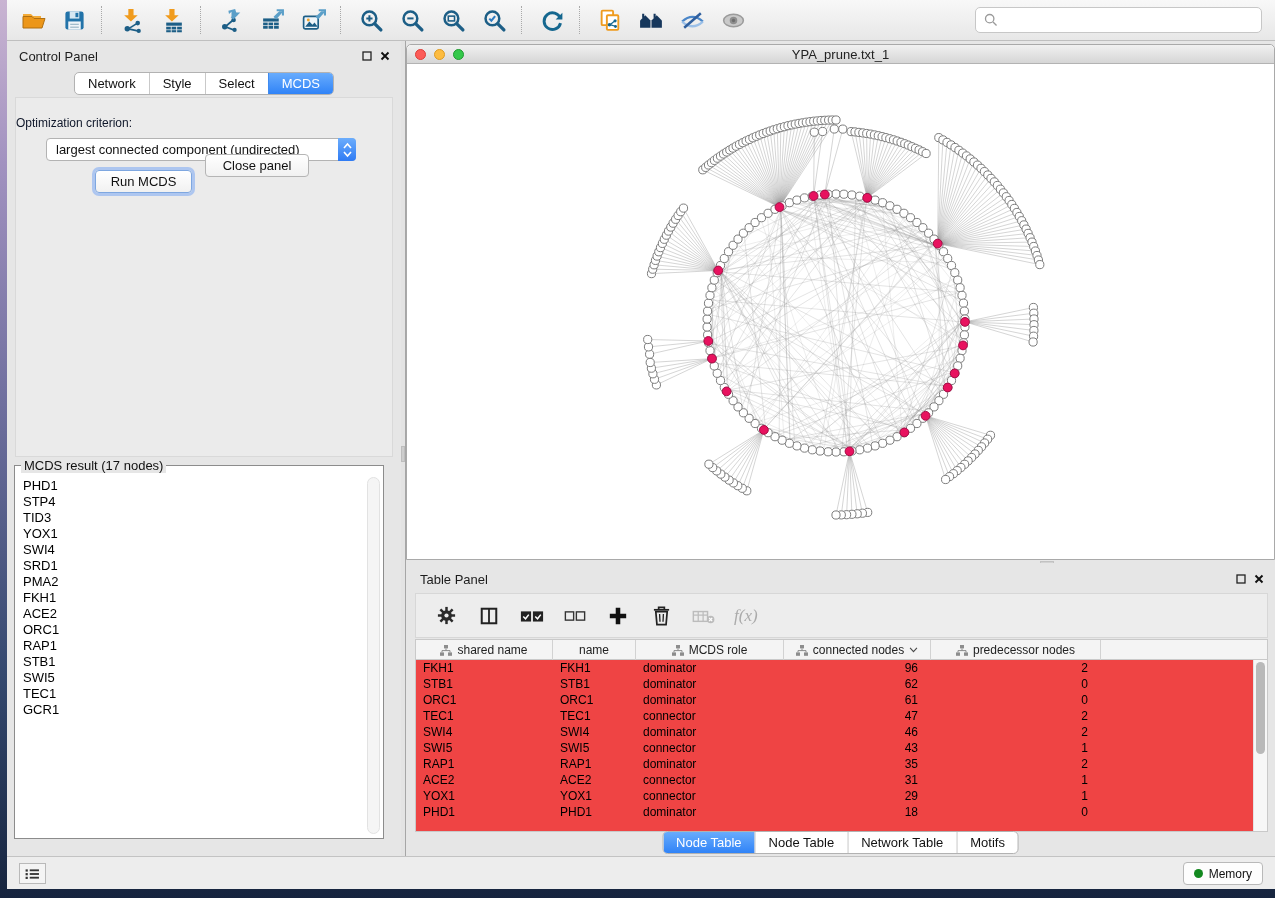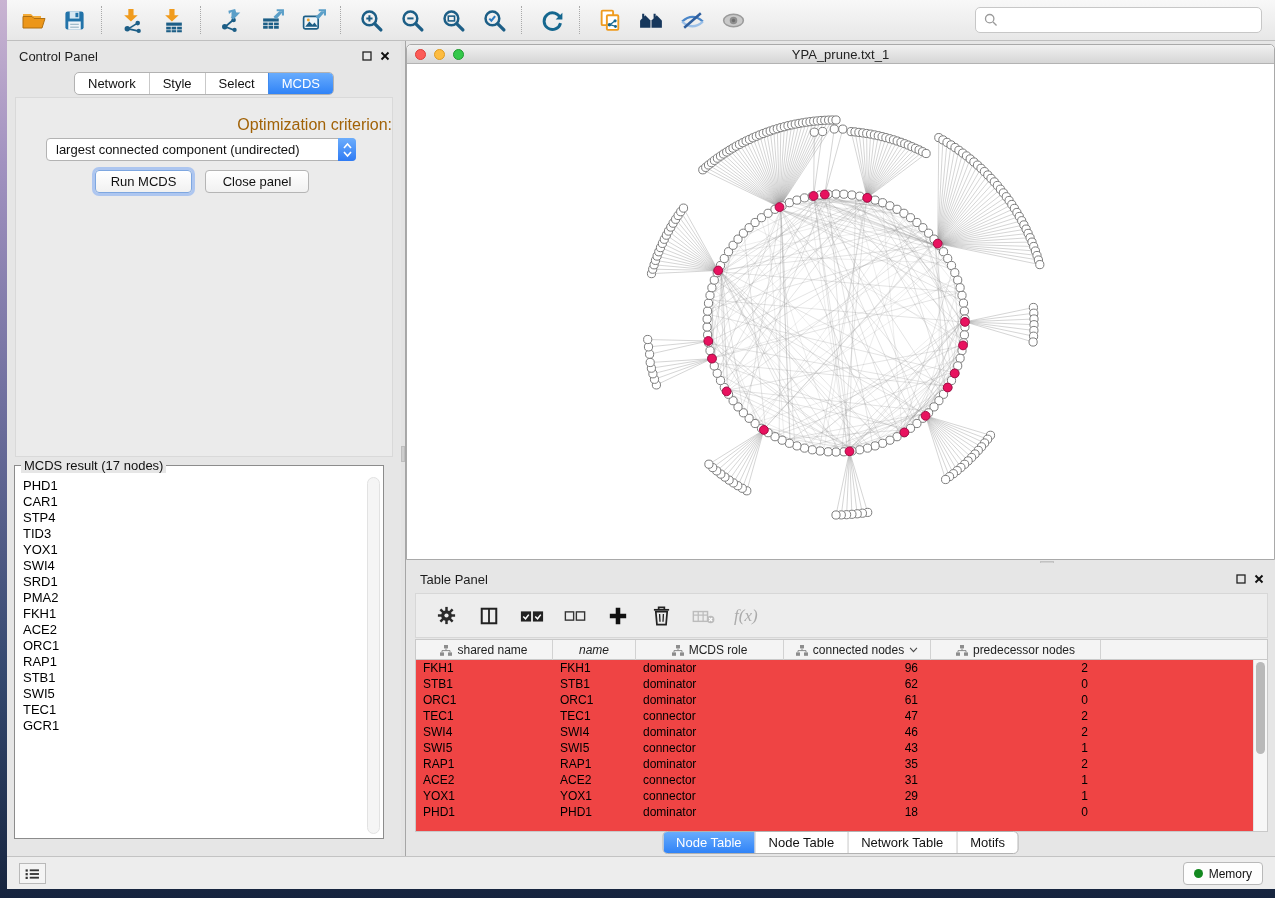--- a/index.html
+++ b/index.html
@@ -30,31 +30,31 @@
   .phead .ptitle { position:absolute; left:12px; top:8px; font-size:13px; color:#1d1d1d; }
   .wbtn { position:absolute; top:9px; width:12px; height:12px; display:flex; align-items:center; justify-content:center; cursor:pointer; }
   .seg { display:inline-flex; border:1px solid #b2b2b2; border-radius:5px; overflow:hidden; background:#fff; }
   .seg .tab { padding:3px 13px; font-size:13px; color:#111; border-left:1px solid #c9c9c9; cursor:pointer; white-space:nowrap; }
   .seg .tab:first-child { border-left:none; }
   .seg .tab.active { background:linear-gradient(#68acfd,#3083f7); color:#fff; border-left-color:#3f8bf0; }
   #cp-tabs { position:absolute; left:50%; transform:translateX(-50%); top:31px; }
 
   .inner-panel { position:absolute; left:8px; top:56px; width:378px; height:360px;
     background:#ebebeb; border:1px solid #d9d9d9; }
-  .opt-label { position:absolute; top:18px; width:100%; text-align:right; font-size:16px; color:#a16207; }
+  .opt-label { position:absolute; top:18px; width:100%; text-align:left; font-size:12px; color:#0f172a; }
   .dropdown { position:absolute; left:30px; top:40px; width:310px; height:23px; background:#fff;
     border:1px solid #b3b3b3; border-radius:4px; display:flex; align-items:center; cursor:pointer; }
   .dropdown .val { flex:1; font-size:13px; padding-left:9px; color:#111; white-space:nowrap; overflow:hidden; }
   .stepper { width:18px; height:23px; margin:-1px -1px -1px 0; border-radius:0 4px 4px 0;
     background:linear-gradient(#6cadfc,#2f7bf4); display:flex; align-items:center; justify-content:center; }
   .btn { height:23px; background:linear-gradient(#ffffff,#f1f1f1); border:1px solid #b5b5b5;
     border-radius:4px; font-size:13px; color:#111; cursor:pointer; font-family:"Liberation Sans",sans-serif; }
   .btn.run { position:absolute; left:79px; top:72px; width:97px;
     border-color:#7ea7e0; box-shadow:0 0 0 3px rgba(97,152,247,.45); }
-  .btn.closep { position:absolute; left:189px; top:72px; width:104px; }
+  .btn.closep { position:absolute; left:189px; top:56px; width:104px; }
 
   .groupbox { position:absolute; left:7px; top:424px; width:370px; height:374px;
     background:#fff; border:1px solid #8c8c8c; }
   .legend { position:absolute; left:6px; top:-8px; background:#e6e6e6; padding:0 3px;
     font-size:13px; color:#111; }
   .result-list { position:absolute; left:1px; top:12px; right:18px; bottom:2px; overflow:hidden; }
   .result-item { font-size:13px; line-height:16px; padding-left:7px; color:#000; }
   .list-track { position:absolute; right:3px; top:11px; width:13px; bottom:4px;
     background:#f5f5f5; border:1px solid #e2e2e2; border-radius:7px; }
 
@@ -320,21 +320,20 @@
           </span>
         </div>
         <button class="btn run">Run MCDS</button>
         <button class="btn closep">Close panel</button>
       </div>
 
       <div class="groupbox">
         <span class="legend">MCDS result (17 nodes)</span>
         <div class="result-list" id="result-list">
             <div class="result-item">PHD1</div>
-            <div class="result-item">CAR1</div>
             <div class="result-item">STP4</div>
             <div class="result-item">TID3</div>
             <div class="result-item">YOX1</div>
             <div class="result-item">SWI4</div>
             <div class="result-item">SRD1</div>
             <div class="result-item">PMA2</div>
             <div class="result-item">FKH1</div>
             <div class="result-item">ACE2</div>
             <div class="result-item">ORC1</div>
             <div class="result-item">RAP1</div>
@@ -1107,21 +1106,21 @@
                 <svg width="12" height="11" viewBox="0 0 12 11">
                   <g fill="#8d8d8d">
                     <rect x="4" y="0" width="4" height="3.4"></rect>
                     <rect x="0" y="7.4" width="4" height="3.4"></rect>
                     <rect x="8" y="7.4" width="4" height="3.4"></rect>
                   </g>
                   <path d="M6 3.4v2.2M2 7.4V5.6h8v1.8" stroke="#8d8d8d" fill="none"></path>
                 </svg>
                 <span>shared name</span>
               </div>
-              <div class="th" style="width: 83px; font-style: italic;">
+              <div class="th" style="width: 83px;">
                 <span>name</span>
               </div>
               <div class="th" style="width: 148px;">
                 <svg width="12" height="11" viewBox="0 0 12 11">
                   <g fill="#8d8d8d">
                     <rect x="4" y="0" width="4" height="3.4"></rect>
                     <rect x="0" y="7.4" width="4" height="3.4"></rect>
                     <rect x="8" y="7.4" width="4" height="3.4"></rect>
                   </g>
                   <path d="M6 3.4v2.2M2 7.4V5.6h8v1.8" stroke="#8d8d8d" fill="none"></path>

